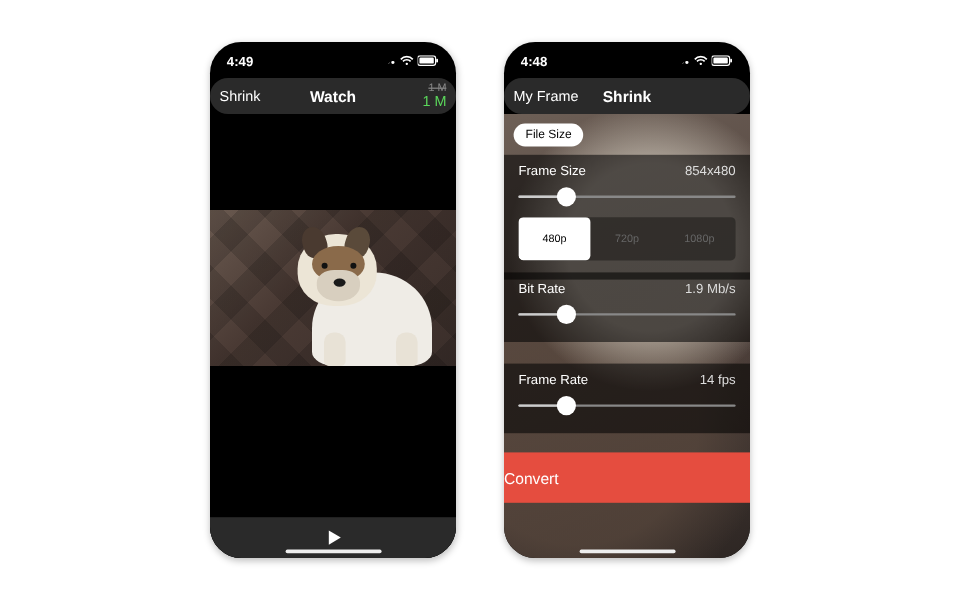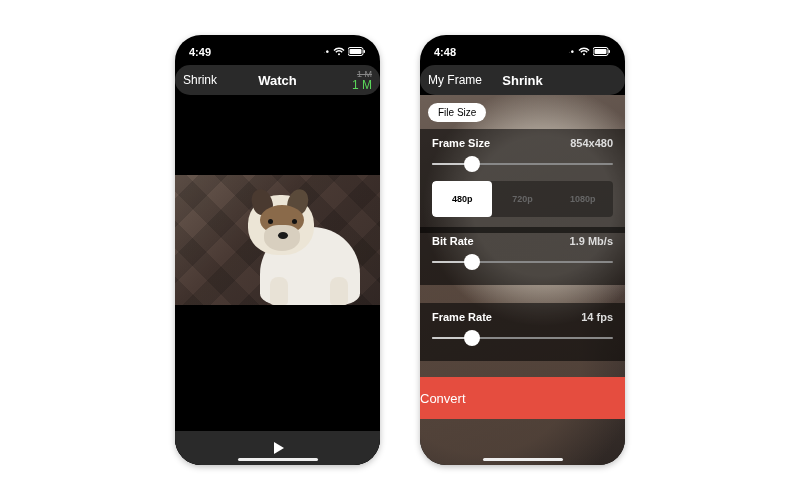--- a/index.html
+++ b/index.html
@@ -184,21 +184,20 @@
     font-size: 10px;
     padding: 4px 10px;
     border-radius: 11px;
   }
   .section {
     position: absolute;
     left: 0; right: 0;
     background: rgba(0,0,0,.55);
     color: #fff;
     padding: 8px 12px 16px 12px;
-    font-weight: bold;
   }
   .sec1 { top: 34px; }
   .sec2 { top: 132px; }
   .sec3 { top: 208px; }
   .row { display: flex; justify-content: space-between; font-size: 11px; margin-bottom: 8px; }
   .row .val { color: #ddd; }
   .slider {
     position: relative;
     height: 14px;
   }

